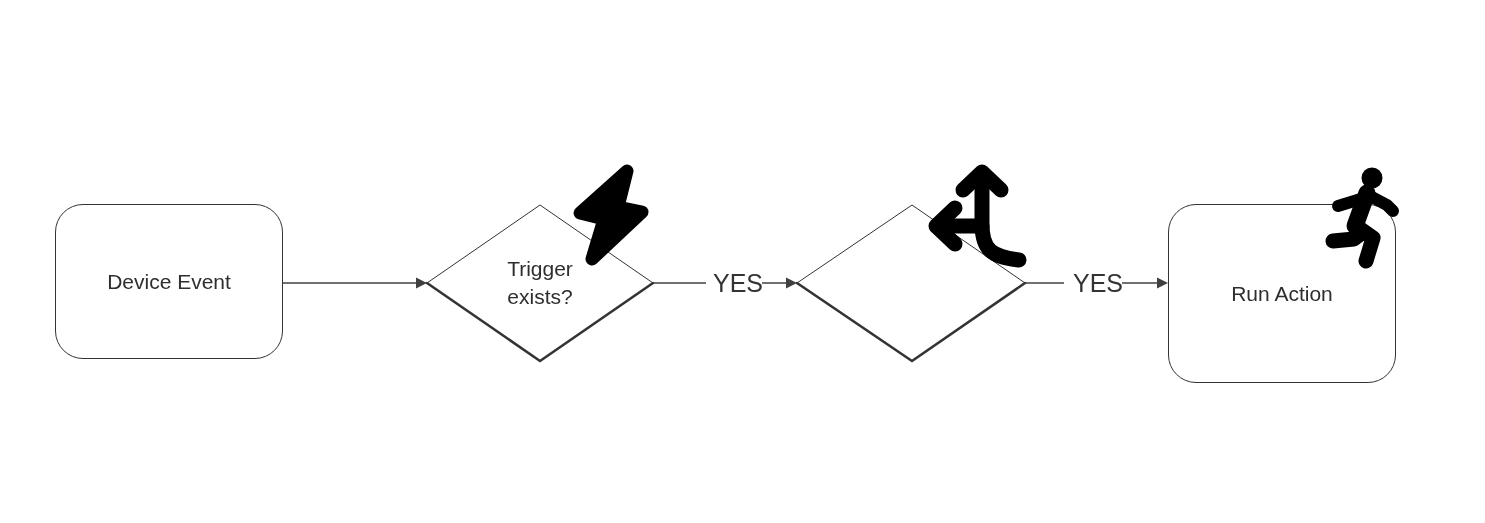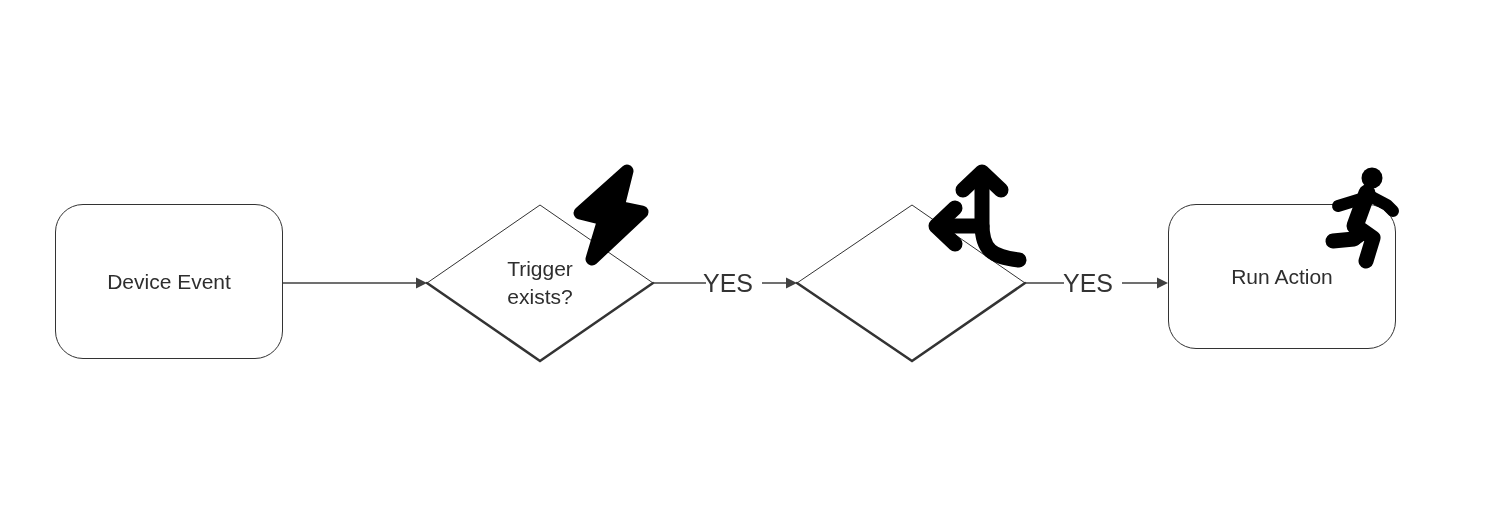--- a/index.html
+++ b/index.html
@@ -44,21 +44,21 @@
     align-items: center;
     justify-content: center;
     text-align: center;
   }
   .edge-label {
     position: absolute;
     color: #333333;
     font-size: 25px;
     line-height: 30px;
     width: 60px;
-    text-align: left;
+    text-align: right;
   }
   .icon {
     position: absolute;
     overflow: visible;
   }
 </style>
 </head>
 <body>
 
 <div class="canvas">
@@ -91,21 +91,21 @@
 
   <div class="node-rect" style="left:55px; top:204px; width:228px; height:155px;">
     <span class="node-label">Device Event</span>
   </div>
 
   <div class="diamond-label" style="left:480px; top:247px; width:120px; height:72px;justify-content:flex-end;">
     <span class="node-label">Trigger exists?</span>
   </div>
 
 
-  <div class="node-rect" style="left:1168px; top:204px; width:228px; height:145px;">
+  <div class="node-rect" style="left:1168px; top:204px; width:228px; height:179px;">
     <span class="node-label">Run Action</span>
   </div>
 
   <div class="edge-label" style="left:703px; top:268px;">YES</div>
   <div class="edge-label" style="left:1063px; top:268px;">YES</div>
 
   <svg class="icon" style="left:570px; top:163px; width:84px; height:106px;" viewBox="0 0 84 106">
     <polygon points="57,8 10,50 34,56 22,96 72,49 48,44" fill="#000000" stroke="#000000" stroke-width="13" stroke-linejoin="round"></polygon>
   </svg>
 

